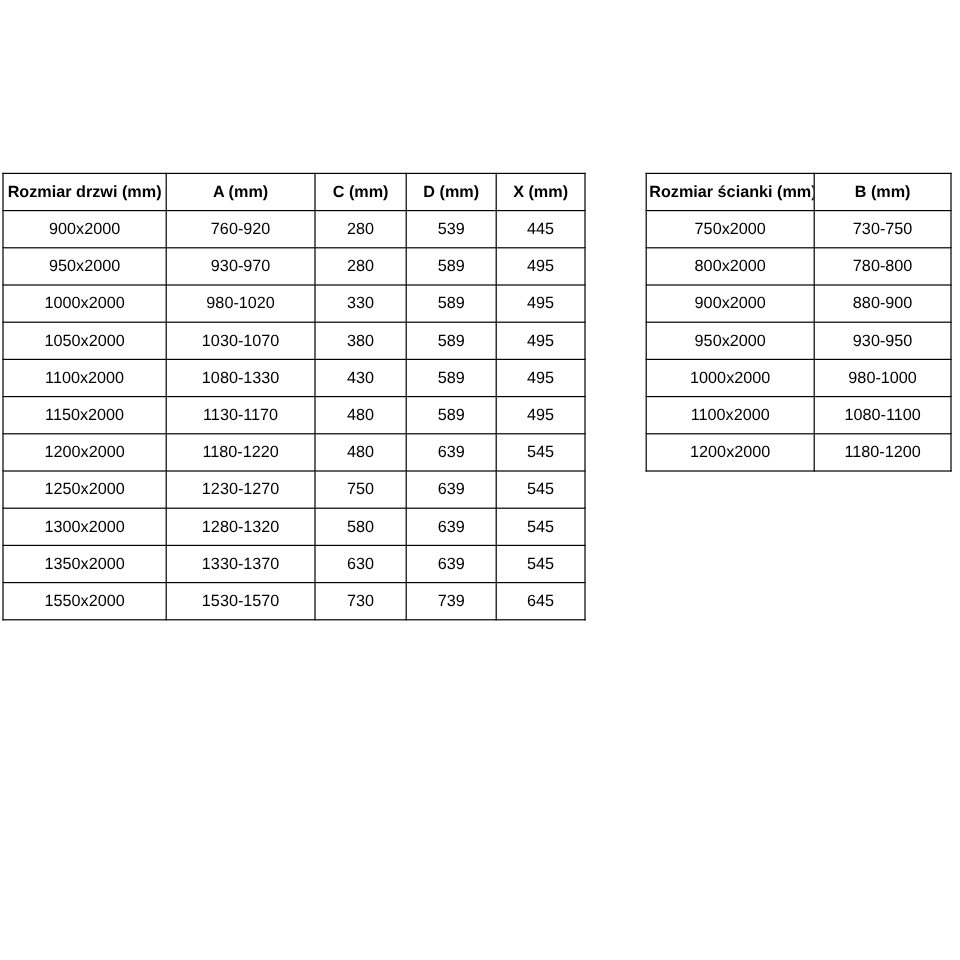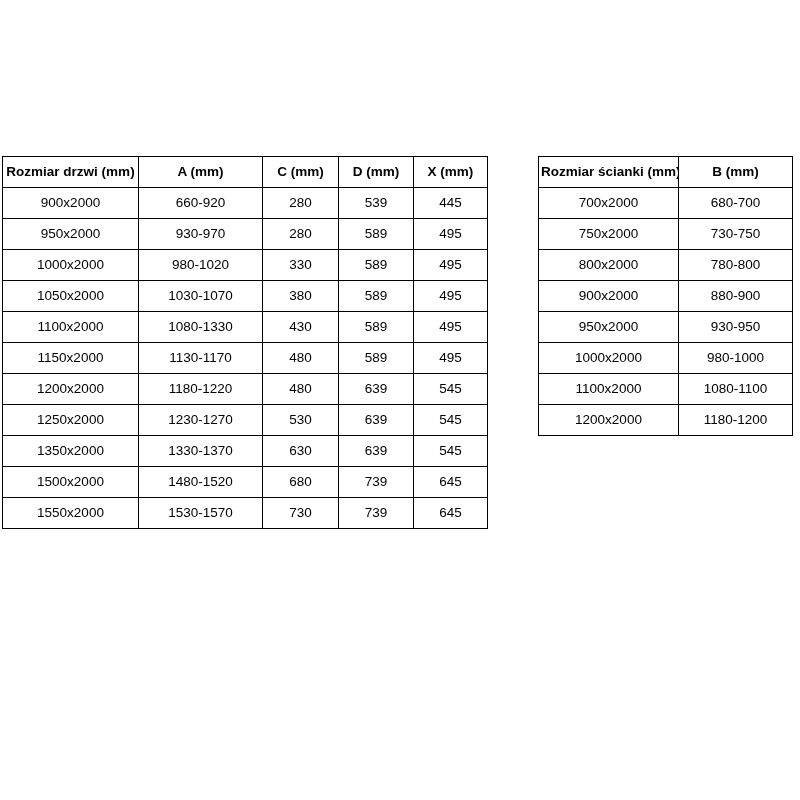--- a/index.html
+++ b/index.html
@@ -6,21 +6,21 @@
   html, body {
     width: 800px; height: 800px;
     background: #ffffff;
     font-family: "Liberation Sans", sans-serif;
     color: #000000;
   }
   .page { position: relative; width: 800px; height: 800px; background: #ffffff; overflow: hidden; }
 
   table.spec {
     position: absolute;
-    top: 156px;
+    top: 144px;
     border-collapse: collapse;
     table-layout: fixed;
     background: #ffffff;
   }
   table.spec th, table.spec td {
     border: 1px solid #000000;
     height: 31px;
     text-align: center;
     vertical-align: middle;
     font-size: 13.5px;
@@ -61,21 +61,21 @@
           <th>Rozmiar drzwi (mm)</th>
           <th>A (mm)</th>
           <th>C (mm)</th>
           <th>D (mm)</th>
           <th>X (mm)</th>
         </tr>
     </thead>
     <tbody>
         <tr>
           <td>900x2000</td>
-          <td>660-920</td>
+          <td>760-920</td>
           <td>280</td>
           <td>539</td>
           <td>445</td>
         </tr>
         <tr>
           <td>950x2000</td>
           <td>930-970</td>
           <td>280</td>
           <td>589</td>
           <td>495</td>
@@ -111,37 +111,37 @@
         <tr>
           <td>1200x2000</td>
           <td>1180-1220</td>
           <td>480</td>
           <td>639</td>
           <td>545</td>
         </tr>
         <tr>
           <td>1250x2000</td>
           <td>1230-1270</td>
-          <td>530</td>
+          <td>750</td>
+          <td>639</td>
+          <td>545</td>
+        </tr>
+        <tr>
+          <td>1300x2000</td>
+          <td>1280-1320</td>
+          <td>580</td>
           <td>639</td>
           <td>545</td>
         </tr>
         <tr>
           <td>1350x2000</td>
           <td>1330-1370</td>
           <td>630</td>
           <td>639</td>
           <td>545</td>
-        </tr>
-        <tr>
-          <td>1500x2000</td>
-          <td>1480-1520</td>
-          <td>680</td>
-          <td>739</td>
-          <td>645</td>
         </tr>
         <tr>
           <td>1550x2000</td>
           <td>1530-1570</td>
           <td>730</td>
           <td>739</td>
           <td>645</td>
         </tr>
       </tbody>
   </table>
@@ -151,24 +151,20 @@
         <col>
         <col>
       </colgroup>
     <thead>
       <tr>
           <th>Rozmiar ścianki (mm)</th>
           <th>B (mm)</th>
         </tr>
     </thead>
     <tbody>
-        <tr>
-          <td>700x2000</td>
-          <td>680-700</td>
-        </tr>
         <tr>
           <td>750x2000</td>
           <td>730-750</td>
         </tr>
         <tr>
           <td>800x2000</td>
           <td>780-800</td>
         </tr>
         <tr>
           <td>900x2000</td>

